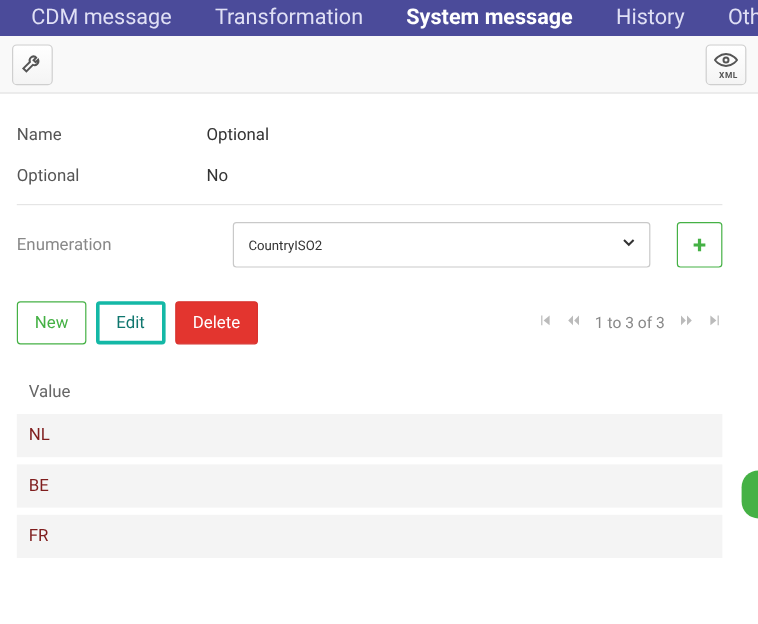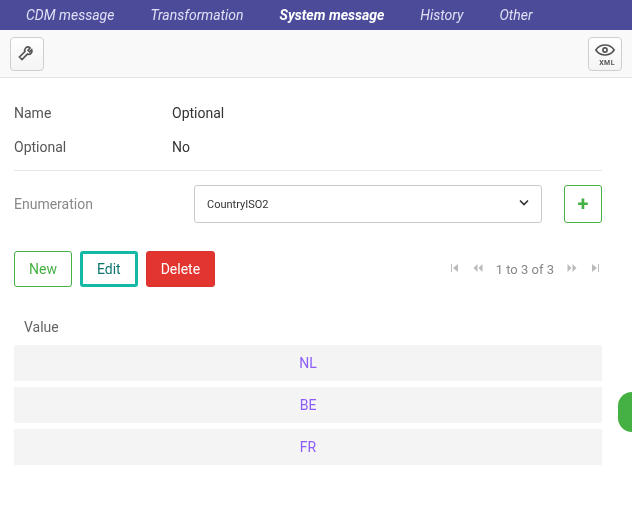--- a/index.html
+++ b/index.html
@@ -19,24 +19,23 @@
     display: flex;
     align-items: center;
     padding: 0 8px;
     gap: 0;
   }
   .topnav .tab {
     color: #e0e0f5;
     padding: 0 18px;
     height: 30px;
     line-height: 30px;
-    font-size: 14px;
+    font-size: 18px;
     cursor: pointer;
     white-space: nowrap;
-    font-style: italic;
   }
   .topnav .tab.active {
     color: #fff;
     font-weight: 700;
   }
   .toolbar {
     height: 48px;
     background: #f9f9f9;
     border-bottom: 1px solid #e2e2e2;
     display: flex;
@@ -175,23 +174,22 @@
   }
   .table .thead, .table .trow {
     padding: 10px 10px;
     font-size: 14px;
   }
   .table .thead {
     color: #666;
   }
   .table .trow {
     background: #f4f4f4;
-    color: #8b5cf6;
+    color: #7f1d1d;
     margin-bottom: 6px;
-    text-align: center;
   }
   .side-tab {
     position: absolute;
     right: 0;
     top: 392px;
     width: 14px;
     height: 40px;
     background: #45b145;
     border-top-left-radius: 14px;
     border-bottom-left-radius: 14px;

